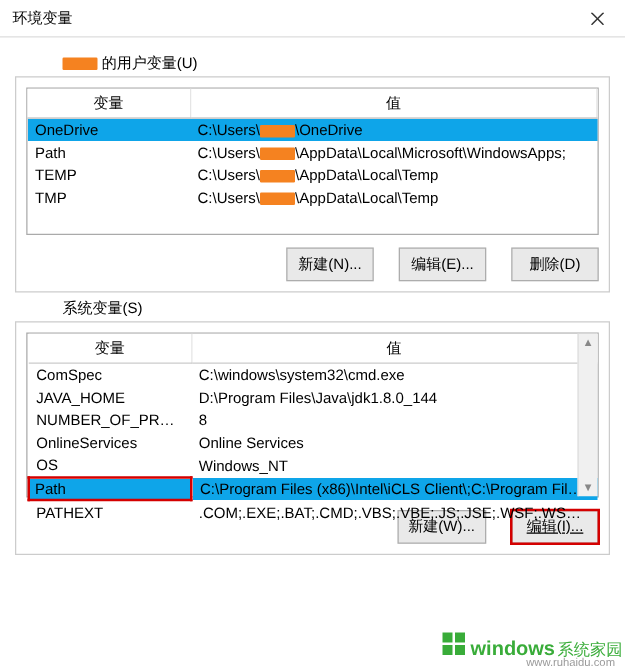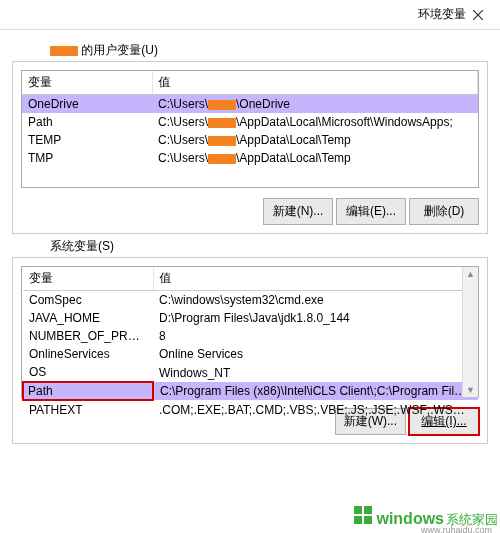--- a/index.html
+++ b/index.html
@@ -9,21 +9,21 @@
     background: #fff;
     width: 500px;
     height: 533px;
     position: relative;
     overflow: hidden;
     color: #000;
   }
   .titlebar {
     display: flex;
     align-items: center;
-    justify-content: flex-end;
+    justify-content: space-between;
     padding: 6px 10px;
     border-bottom: 1px solid #ddd;
     height: 30px;
   }
   .close-btn {
     width: 24px; height: 20px;
     display: flex; align-items: center; justify-content: center;
     cursor: pointer;
   }
   .close-btn svg { width: 10px; height: 10px; }
@@ -50,43 +50,43 @@
   .table-wrap {
     border: 1px solid #aaa;
     position: relative;
   }
   .table {
     width: 100%;
     border-collapse: collapse;
     table-layout: fixed;
   }
   .table th {
-    text-align: left;
+    text-align: center;
     font-weight: normal;
     padding: 3px 6px;
     border-bottom: 1px solid #ccc;
     border-right: 1px solid #e5e5e5;
     background: #fff;
     font-size: 12px;
   }
   .table td {
     padding: 2px 6px;
     font-size: 12px;
     white-space: nowrap;
     overflow: hidden;
     text-overflow: ellipsis;
   }
   .table tr.selected td {
-    background: #c4b5fd;
+    background: #0ea5e9;
   }
   .col-var { width: 130px; }
   .btn-row {
     display: flex;
     justify-content: flex-end;
-    gap: 3px;
+    gap: 20px;
     margin-top: 10px;
   }
   .btn {
     min-width: 70px;
     padding: 4px 8px;
     border: 1px solid #adadad;
     background: #e9e9e9;
     font-size: 12px;
     cursor: pointer;
     text-align: center;

